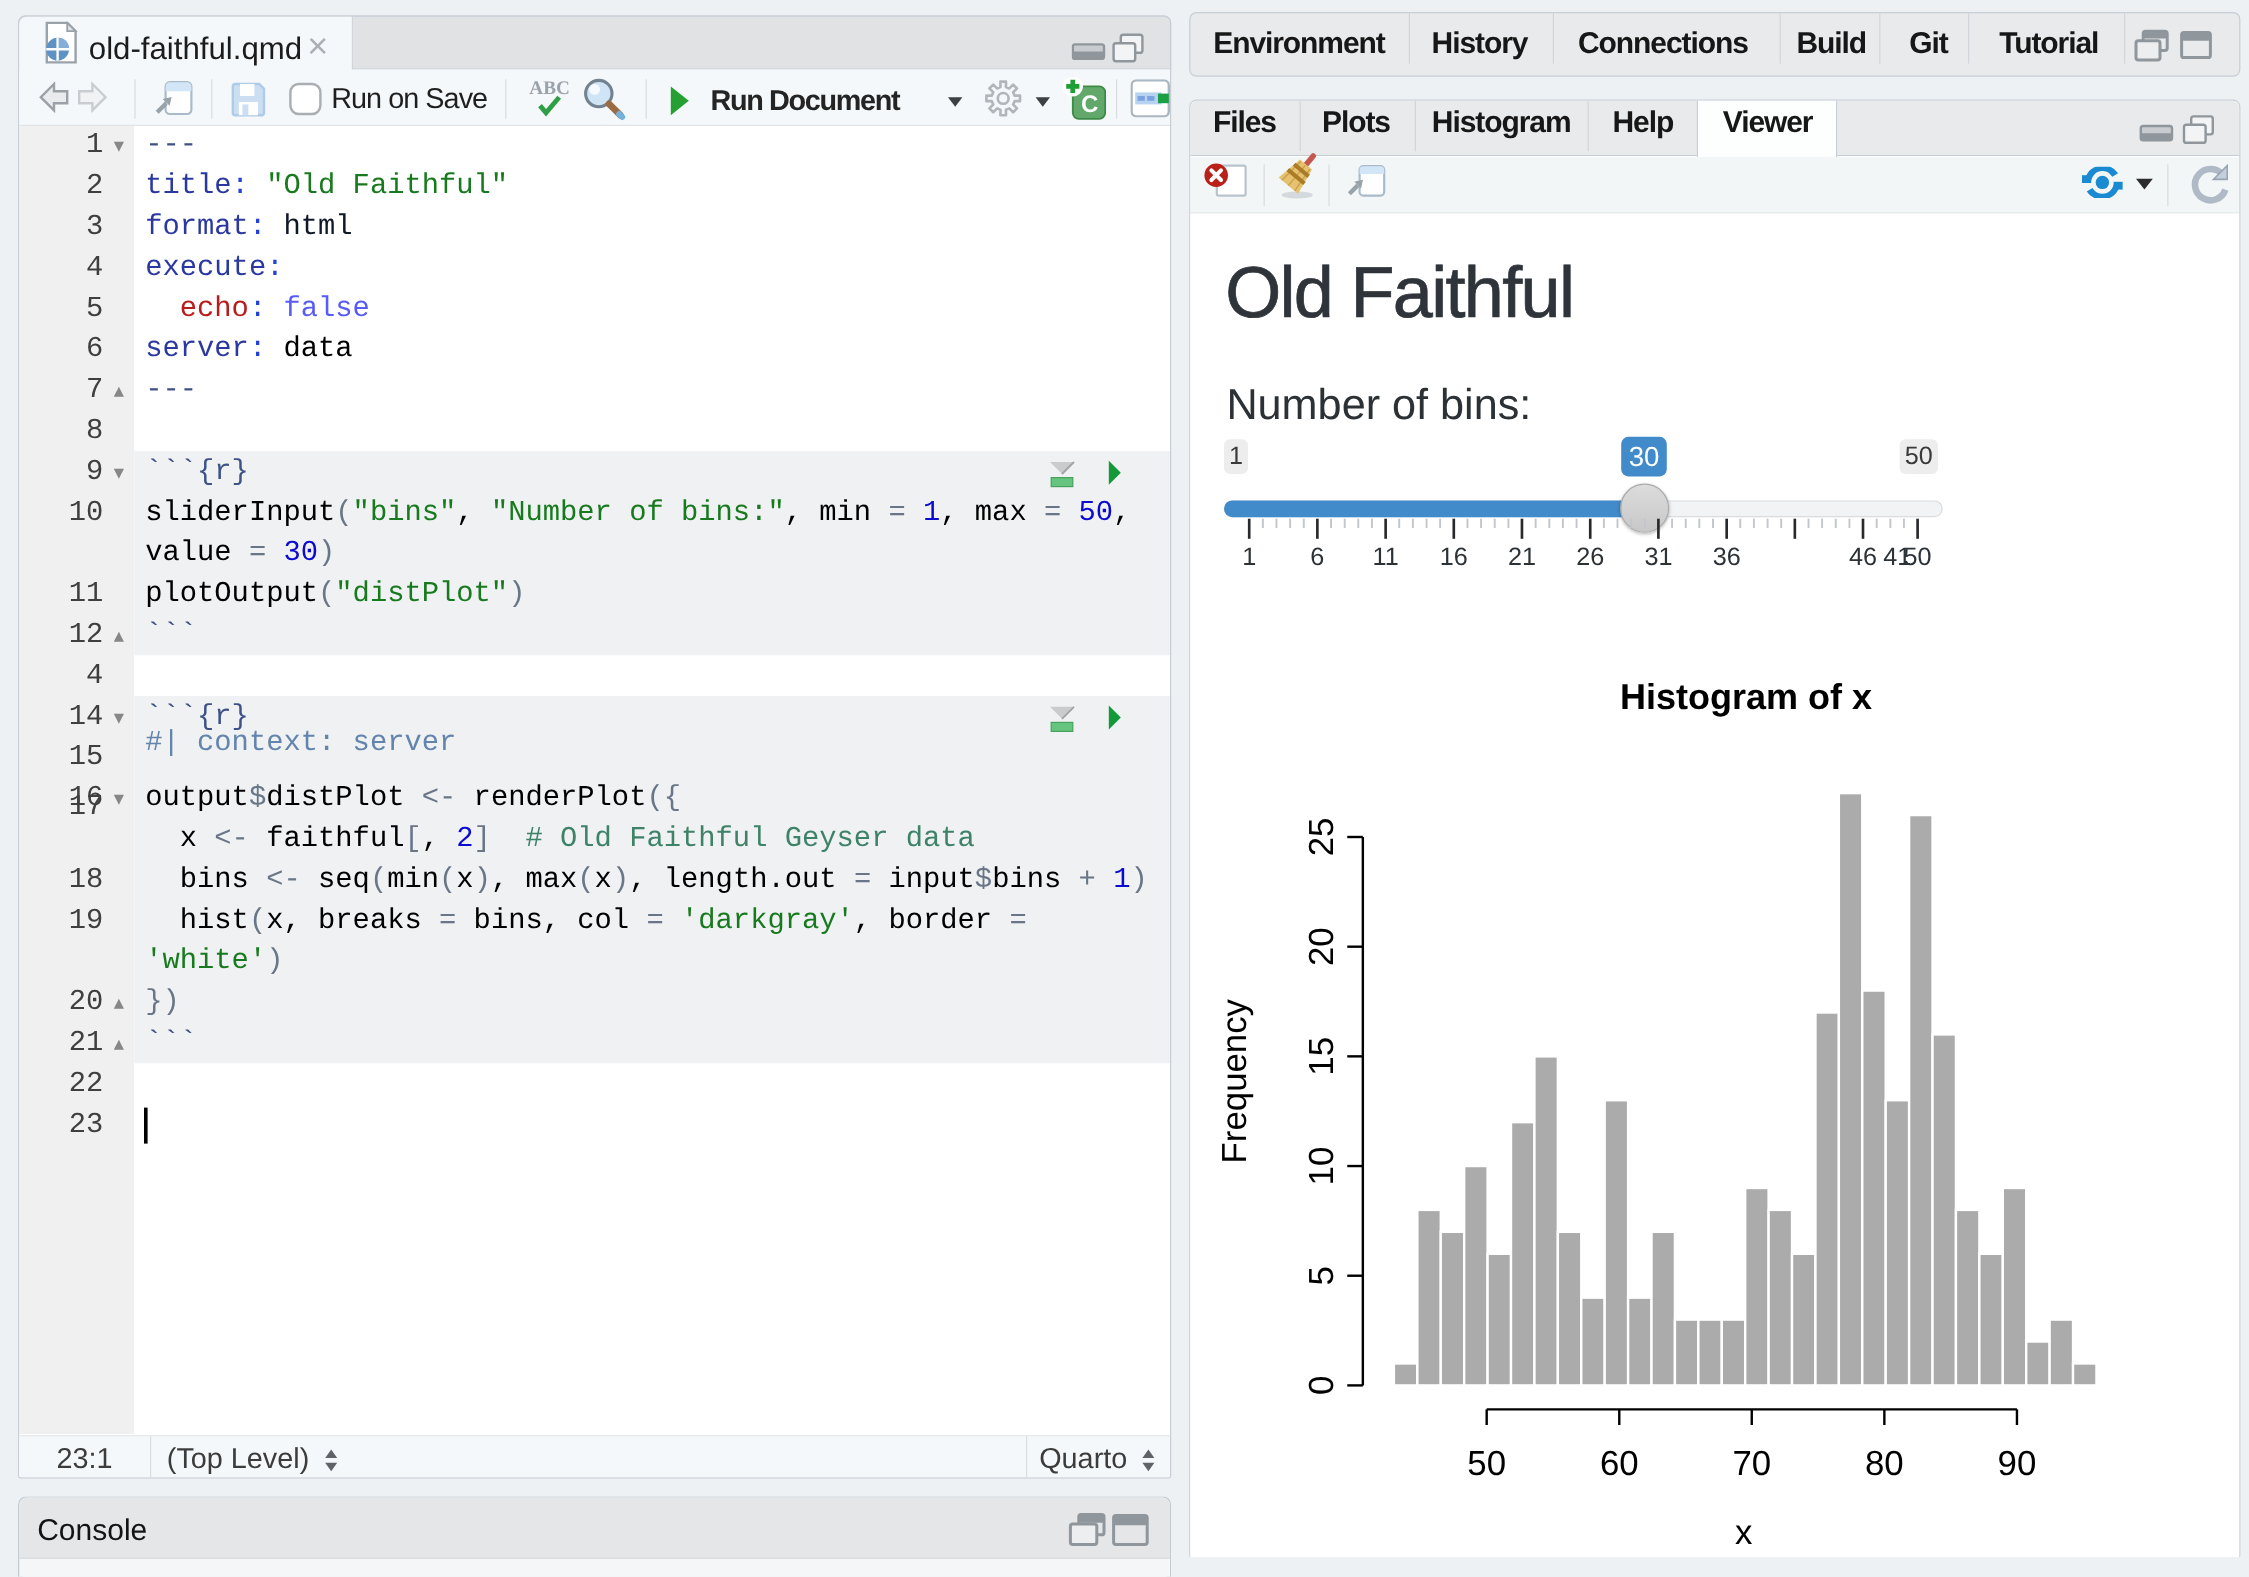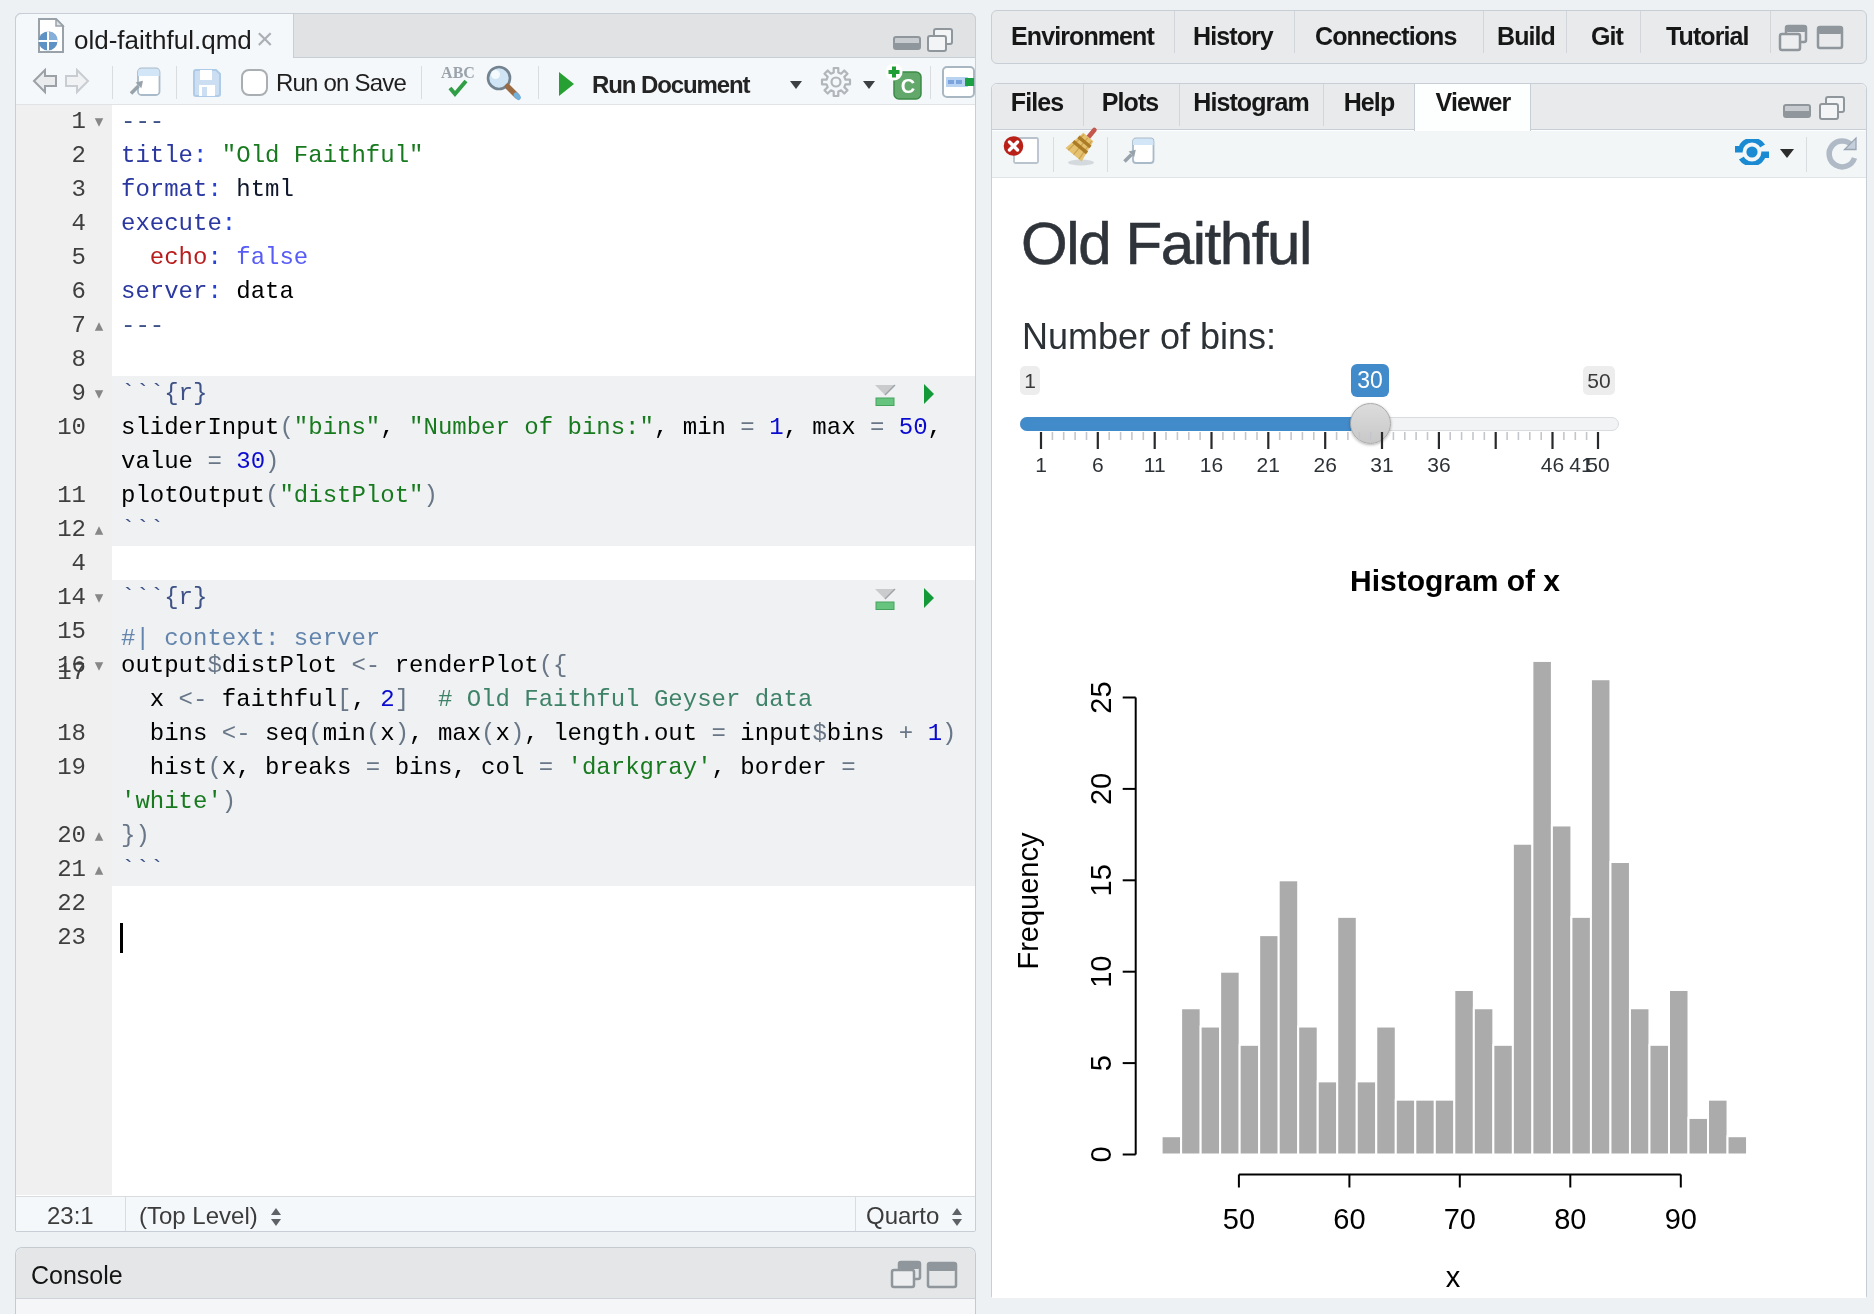--- a/index.html
+++ b/index.html
@@ -135,21 +135,21 @@
 <div class="crow abs" style="top:206.5px"><span style="color:#2a38a0">execute</span><span style="color:#2442d6">:</span></div>
 <div class="crow abs" style="top:240.5px"><span style="color:#000000">  </span><span style="color:#b91c1c">echo</span><span style="color:#2442d6">:</span><span style="color:#000000"> </span><span style="color:#585cf6">false</span></div>
 <div class="crow abs" style="top:274.5px"><span style="color:#2a38a0">server</span><span style="color:#2442d6">:</span><span style="color:#000000"> data</span></div>
 <div class="crow abs" style="top:308.5px"><span style="color:#3e5287">---</span></div>
 <div class="crow abs" style="top:376.5px"><span style="color:#3e5287">```{r}</span></div>
 <div class="crow abs" style="top:410.5px"><span style="color:#000000">sliderInput</span><span style="color:#687687">(</span><span style="color:#187a1f">"bins"</span><span style="color:#000000">, </span><span style="color:#187a1f">"Number of bins:"</span><span style="color:#000000">, min </span><span style="color:#687687">=</span><span style="color:#000000"> </span><span style="color:#0b0bd0">1</span><span style="color:#000000">, max </span><span style="color:#687687">=</span><span style="color:#000000"> </span><span style="color:#0b0bd0">50</span><span style="color:#000000">,</span></div>
 <div class="crow abs" style="top:444.5px"><span style="color:#000000">value </span><span style="color:#687687">=</span><span style="color:#000000"> </span><span style="color:#0b0bd0">30</span><span style="color:#687687">)</span></div>
 <div class="crow abs" style="top:478.5px"><span style="color:#000000">plotOutput</span><span style="color:#687687">(</span><span style="color:#187a1f">"distPlot"</span><span style="color:#687687">)</span></div>
 <div class="crow abs" style="top:512.5px"><span style="color:#3e5287">```</span></div>
 <div class="crow abs" style="top:580.5px"><span style="color:#3e5287">```{r}</span></div>
-<div class="crow abs" style="top:622px"><span style="color:#6384ad">#| context: server</span></div>
+<div class="crow abs" style="top:603px"><span style="color:#6384ad">#| context: server</span></div>
 <div class="crow abs" style="top:648.5px"><span style="color:#000000">output</span><span style="color:#687687">$</span><span style="color:#000000">distPlot </span><span style="color:#687687">&lt;-</span><span style="color:#000000"> renderPlot</span><span style="color:#687687">({</span></div>
 <div class="crow abs" style="top:682.5px"><span style="color:#000000">  x </span><span style="color:#687687">&lt;-</span><span style="color:#000000"> faithful</span><span style="color:#687687">[</span><span style="color:#000000">, </span><span style="color:#0b0bd0">2</span><span style="color:#687687">]</span><span style="color:#000000">  </span><span style="color:#3e8268"># Old Faithful Geyser data</span></div>
 <div class="crow abs" style="top:716.5px"><span style="color:#000000">  bins </span><span style="color:#687687">&lt;-</span><span style="color:#000000"> seq</span><span style="color:#687687">(</span><span style="color:#000000">min</span><span style="color:#687687">(</span><span style="color:#000000">x</span><span style="color:#687687">)</span><span style="color:#000000">, max</span><span style="color:#687687">(</span><span style="color:#000000">x</span><span style="color:#687687">)</span><span style="color:#000000">, length.out </span><span style="color:#687687">=</span><span style="color:#000000"> input</span><span style="color:#687687">$</span><span style="color:#000000">bins </span><span style="color:#687687">+</span><span style="color:#000000"> </span><span style="color:#0b0bd0">1</span><span style="color:#687687">)</span></div>
 <div class="crow abs" style="top:750.5px"><span style="color:#000000">  hist</span><span style="color:#687687">(</span><span style="color:#000000">x, breaks </span><span style="color:#687687">=</span><span style="color:#000000"> bins, col </span><span style="color:#687687">=</span><span style="color:#000000"> </span><span style="color:#187a1f">'darkgray'</span><span style="color:#000000">, border </span><span style="color:#687687">=</span></div>
 <div class="crow abs" style="top:784.5px"><span style="color:#187a1f">'white'</span><span style="color:#687687">)</span></div>
 <div class="crow abs" style="top:818.5px"><span style="color:#687687">})</span></div>
 <div class="crow abs" style="top:852.5px"><span style="color:#3e5287">```</span></div>
 <div class="lnum abs" style="top:104.5px">1</div>
 <div class="lnum abs" style="top:138.5px">2</div>
 <div class="lnum abs" style="top:172.5px">3</div>

